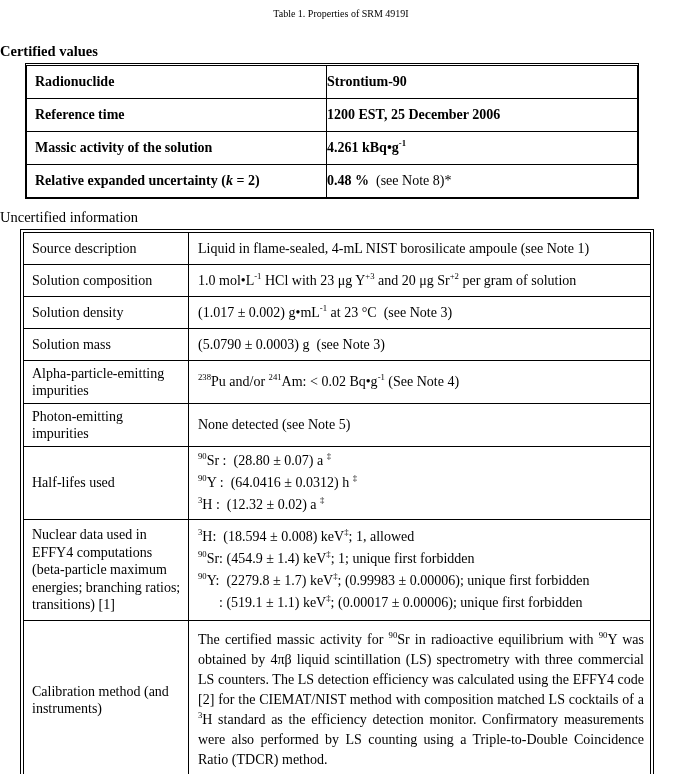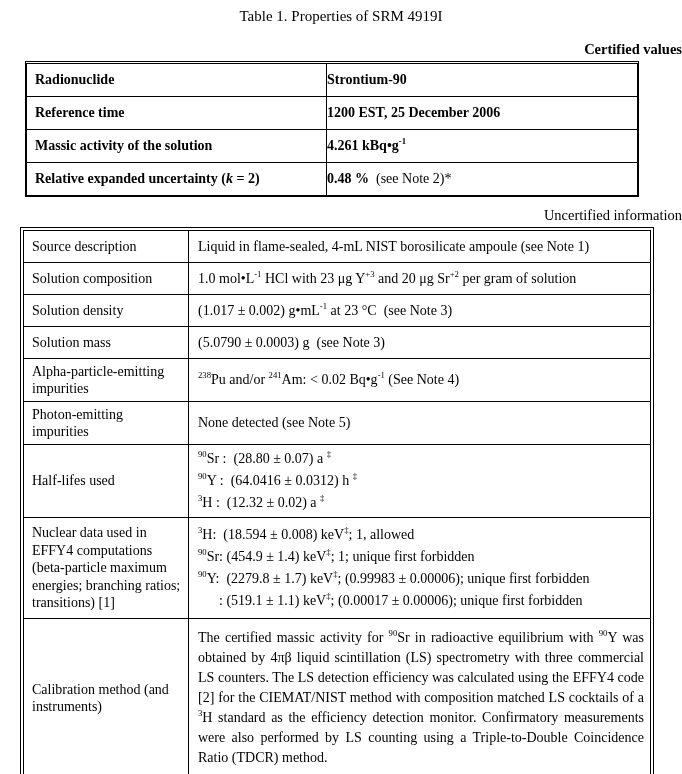--- a/index.html
+++ b/index.html
@@ -1,22 +1,22 @@
 <!DOCTYPE html>
 <html><head>
 <meta charset="utf-8">
 <style>
   html,body { margin:0; padding:0; background:#fff; }
   body {
     width:682px; height:774px; overflow:hidden; box-sizing:border-box;
     font-family:"Liberation Serif", serif; font-size:14px; color:#000;
     padding-top:6px;
   }
-  .title { text-align:center; font-size:15px; margin:2px 0 16px 0; }
-  .heading { text-align:right; font-size:14.5px; margin:0 0 3px 0; }
+  .title { text-align:center; font-size:10px; margin:2px 0 24px 0; }
+  .heading { text-align:left; font-size:14.5px; margin:0 0 3px 0; }
   .heading.bold { font-weight:bold; }
   .heading.uncert { margin-top:10px; font-weight:normal; }
 
   .tbl1-wrap { margin:0 43px 0 25px; border:2px solid #000; border-top:3px double #000; }
   .tbl2-wrap { margin:0 28px 0 20px; border:4px double #000; }
 
   table.tbl { width:100%; border-collapse:collapse; table-layout:fixed; }
   table.tbl td { vertical-align:middle; }
   table.tbl td + td { border-left:1.5px solid #000; }
   table.tbl tr + tr td { border-top:1.5px solid #000; }
@@ -63,21 +63,21 @@
         <tr>
           <td class="lbl"><span><span>Reference time</span></span></td>
           <td class="val"><span class="pre"><span>1200 EST, 25 December 2006</span></span></td>
         </tr>
         <tr>
           <td class="lbl"><span><span>Massic activity of the solution</span></span></td>
           <td class="val"><span class="pre"><span>4.261 kBq•g</span><sup>-1</sup></span></td>
         </tr>
         <tr>
           <td class="lbl"><span><span>Relative expanded uncertainty (</span><span class="seg-i">k</span><span> = 2)</span></span></td>
-          <td class="val"><span class="pre"><span>0.48 %</span><span class="seg-r">  (see Note 2)*</span></span></td>
+          <td class="val"><span class="pre"><span>0.48 %</span><span class="seg-r">  (see Note 8)*</span></span></td>
         </tr>
       </tbody>
         </table>
     </div>
   </div>
 
   <div>
     <div class="heading uncert">Uncertified information</div>
     <div class="tbl2-wrap">
       <table class="tbl tbl2">

